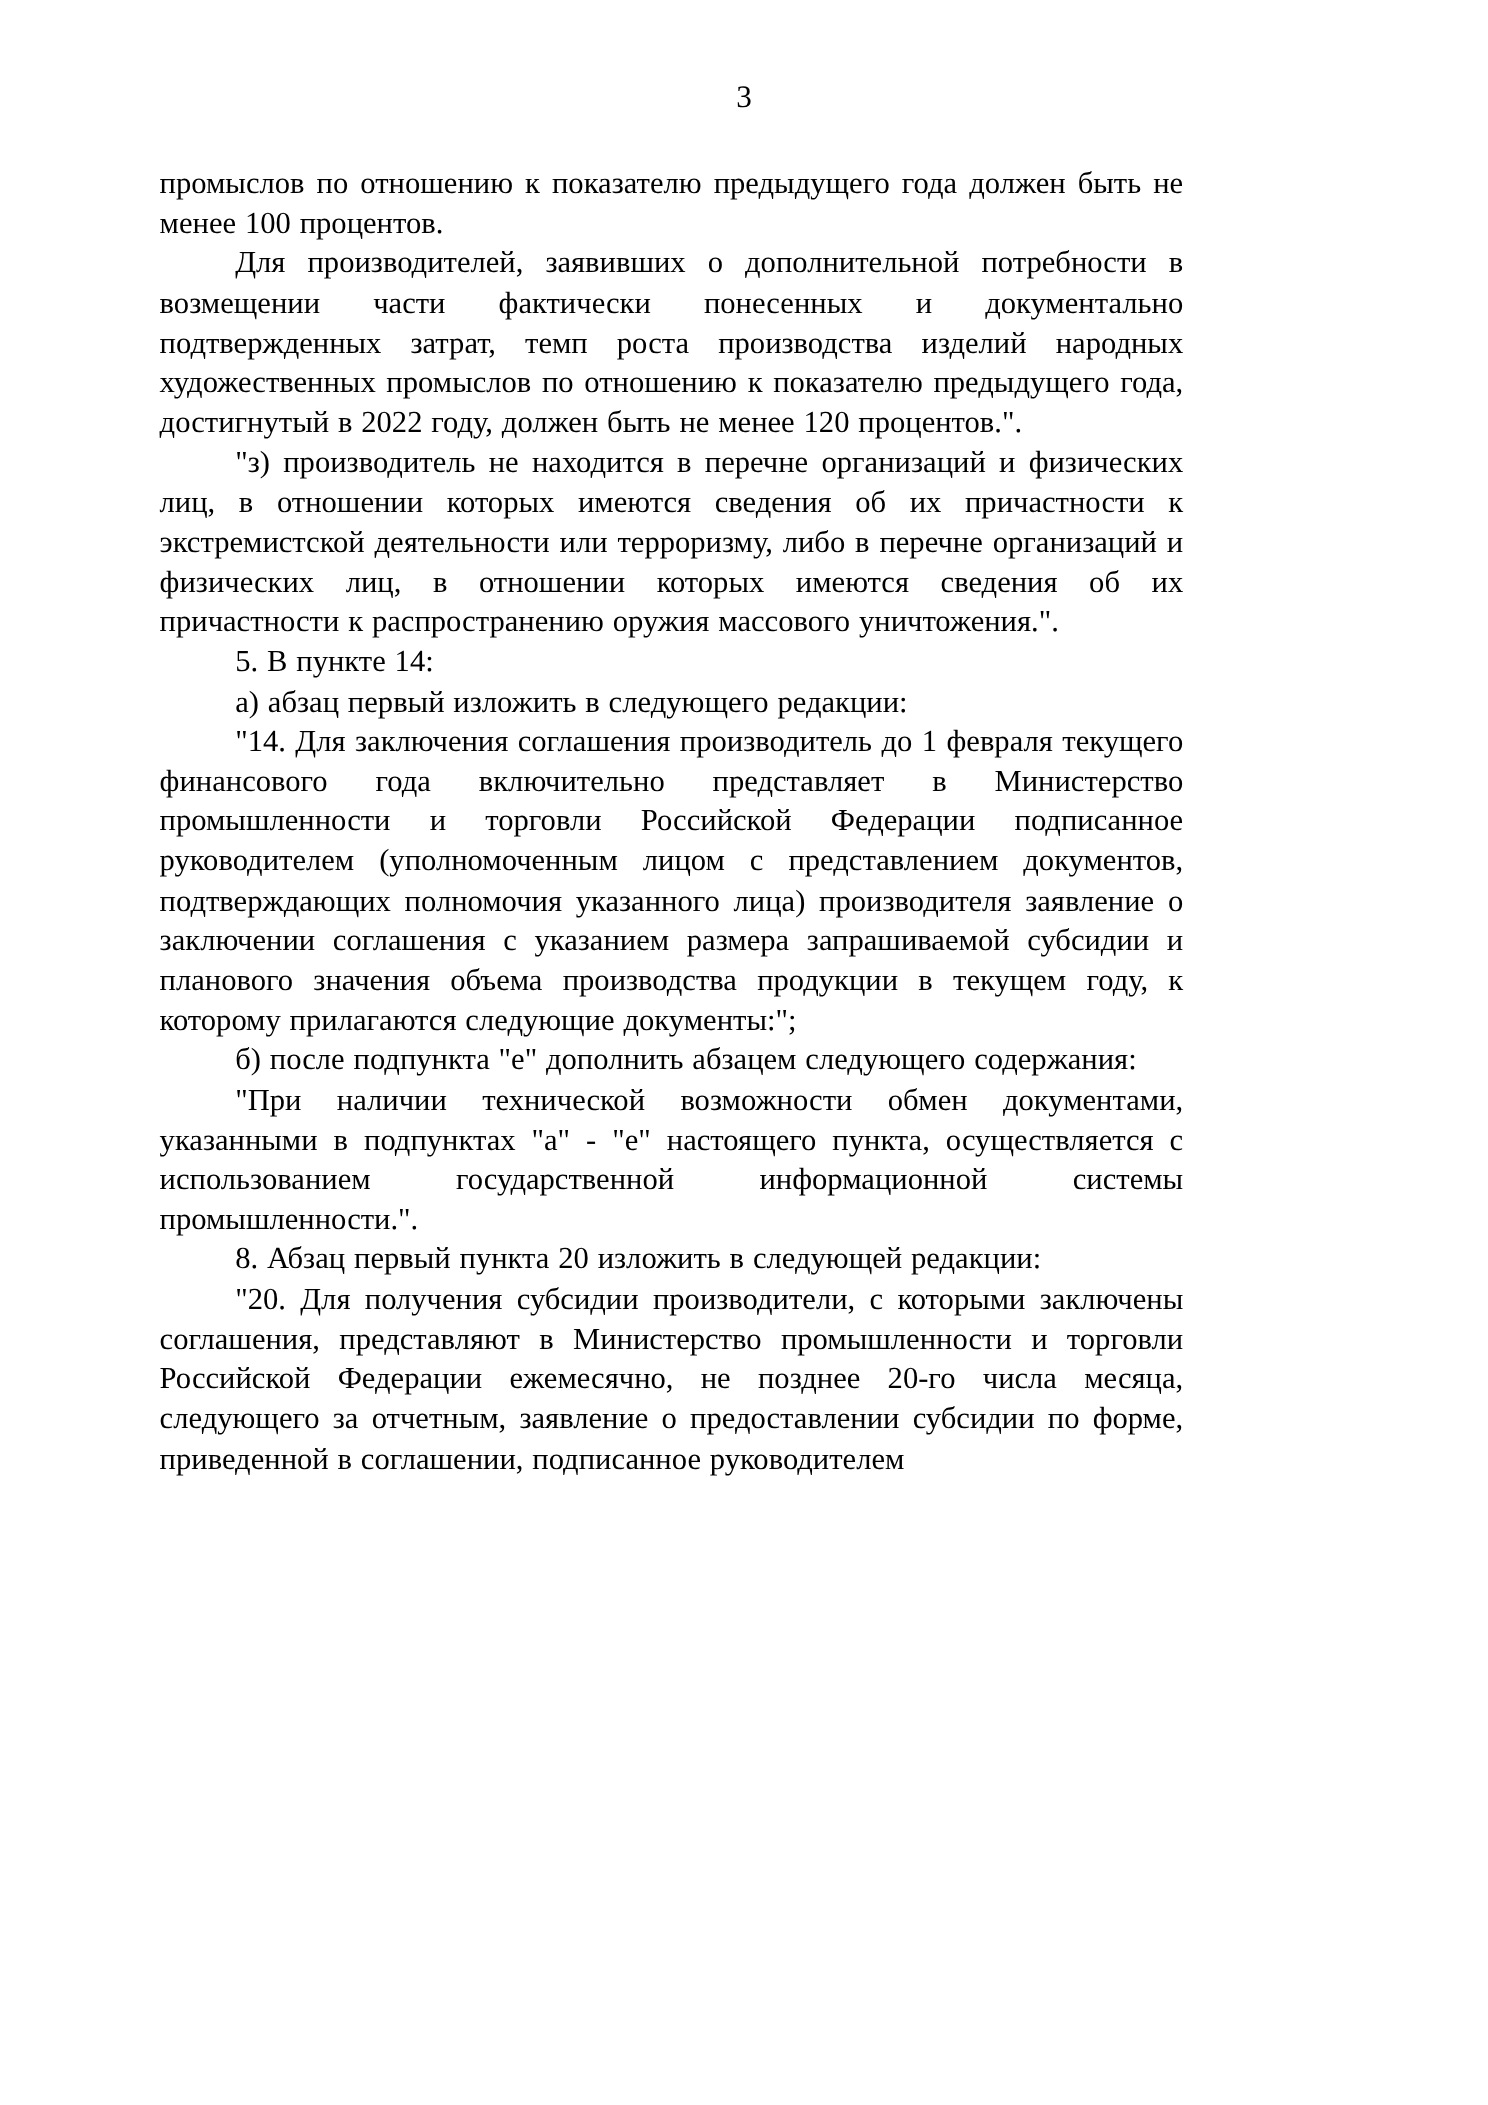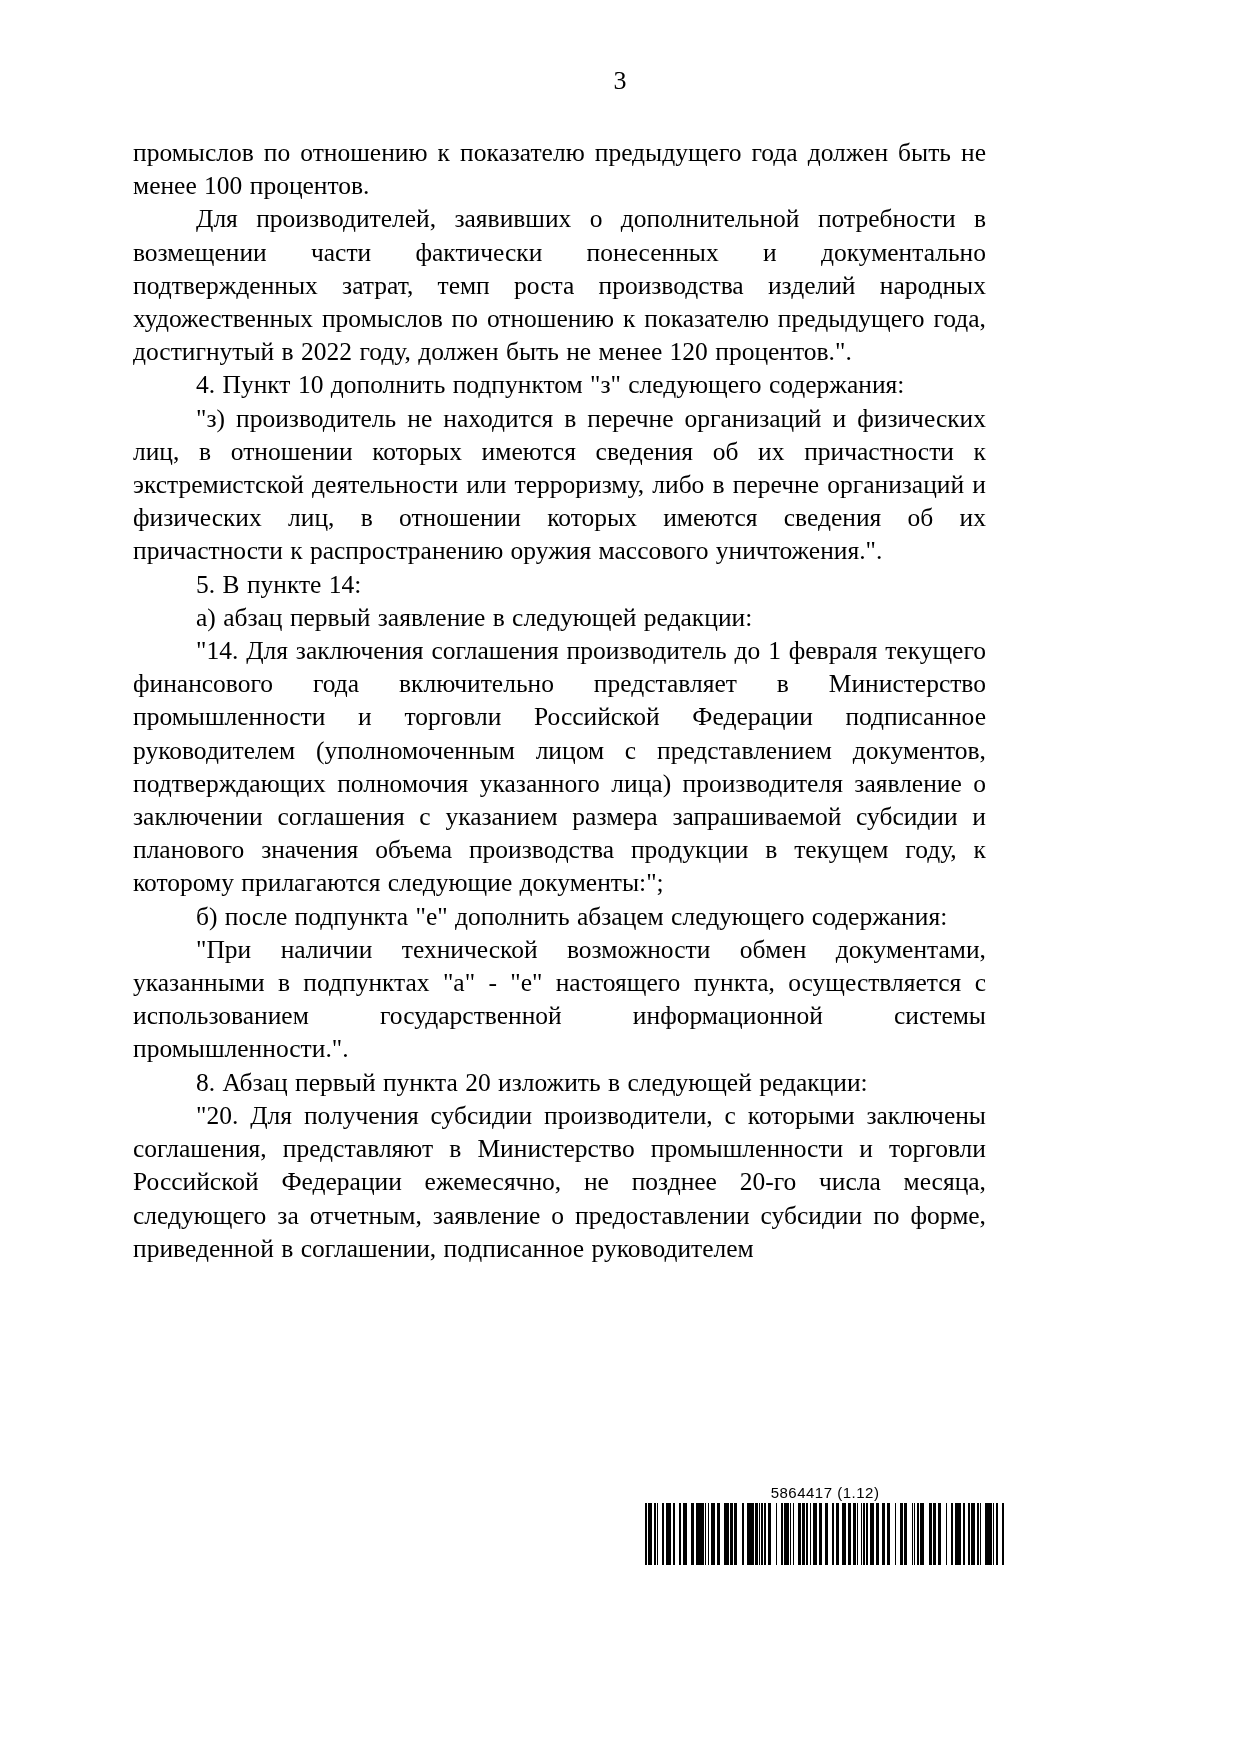--- a/index.html
+++ b/index.html
@@ -65,29 +65,24 @@
 </head>
 <body>
 
 <div class="page">
 
   <div class="page-number">3</div>
 
   <div class="doc-body">
     <p class="noindent">промыслов по отношению к показателю предыдущего года должен быть не менее 100 процентов.</p>
     <p>Для производителей, заявивших о дополнительной потребности в возмещении части фактически понесенных и документально подтвержденных затрат, темп роста производства изделий народных художественных промыслов по отношению к показателю предыдущего года, достигнутый в 2022 году, должен быть не менее 120 процентов.".</p>
-    <p>4. Пункт 10 дополнить подпунктом "з" следующего содержания:</p>
     <p>"з) производитель не находится в перечне организаций и физических лиц, в отношении которых имеются сведения об их причастности к экстремистской деятельности или терроризму, либо в перечне организаций и физических лиц, в отношении которых имеются сведения об их причастности к распространению оружия массового уничтожения.".</p>
     <p>5. В пункте 14:</p>
-    <p>а) абзац первый заявление в следующей редакции:</p>
+    <p>а) абзац первый изложить в следующего редакции:</p>
     <p>"14. Для заключения соглашения производитель до 1 февраля текущего финансового года включительно представляет в Министерство промышленности и торговли Российской Федерации подписанное руководителем (уполномоченным лицом с представлением документов, подтверждающих полномочия указанного лица) производителя заявление о заключении соглашения с указанием размера запрашиваемой субсидии и планового значения объема производства продукции в текущем году, к которому прилагаются следующие документы:";</p>
     <p>б) после подпункта "е" дополнить абзацем следующего содержания:</p>
     <p>"При наличии технической возможности обмен документами, указанными в подпунктах "а" - "е" настоящего пункта, осуществляется с использованием государственной информационной системы промышленности.".</p>
     <p>8. Абзац первый пункта 20 изложить в следующей редакции:</p>
     <p>"20. Для получения субсидии производители, с которыми заключены соглашения, представляют в Министерство промышленности и торговли Российской Федерации ежемесячно, не позднее 20-го числа месяца, следующего за отчетным, заявление о предоставлении субсидии по форме, приведенной в соглашении, подписанное руководителем</p>
   </div>
 
-  <div class="footer">
-    <div class="barcode-label">5864417 (1.12)</div>
-    <div class="barcode"></div>
-  </div>
 
 </div>
 
 </body></html>

